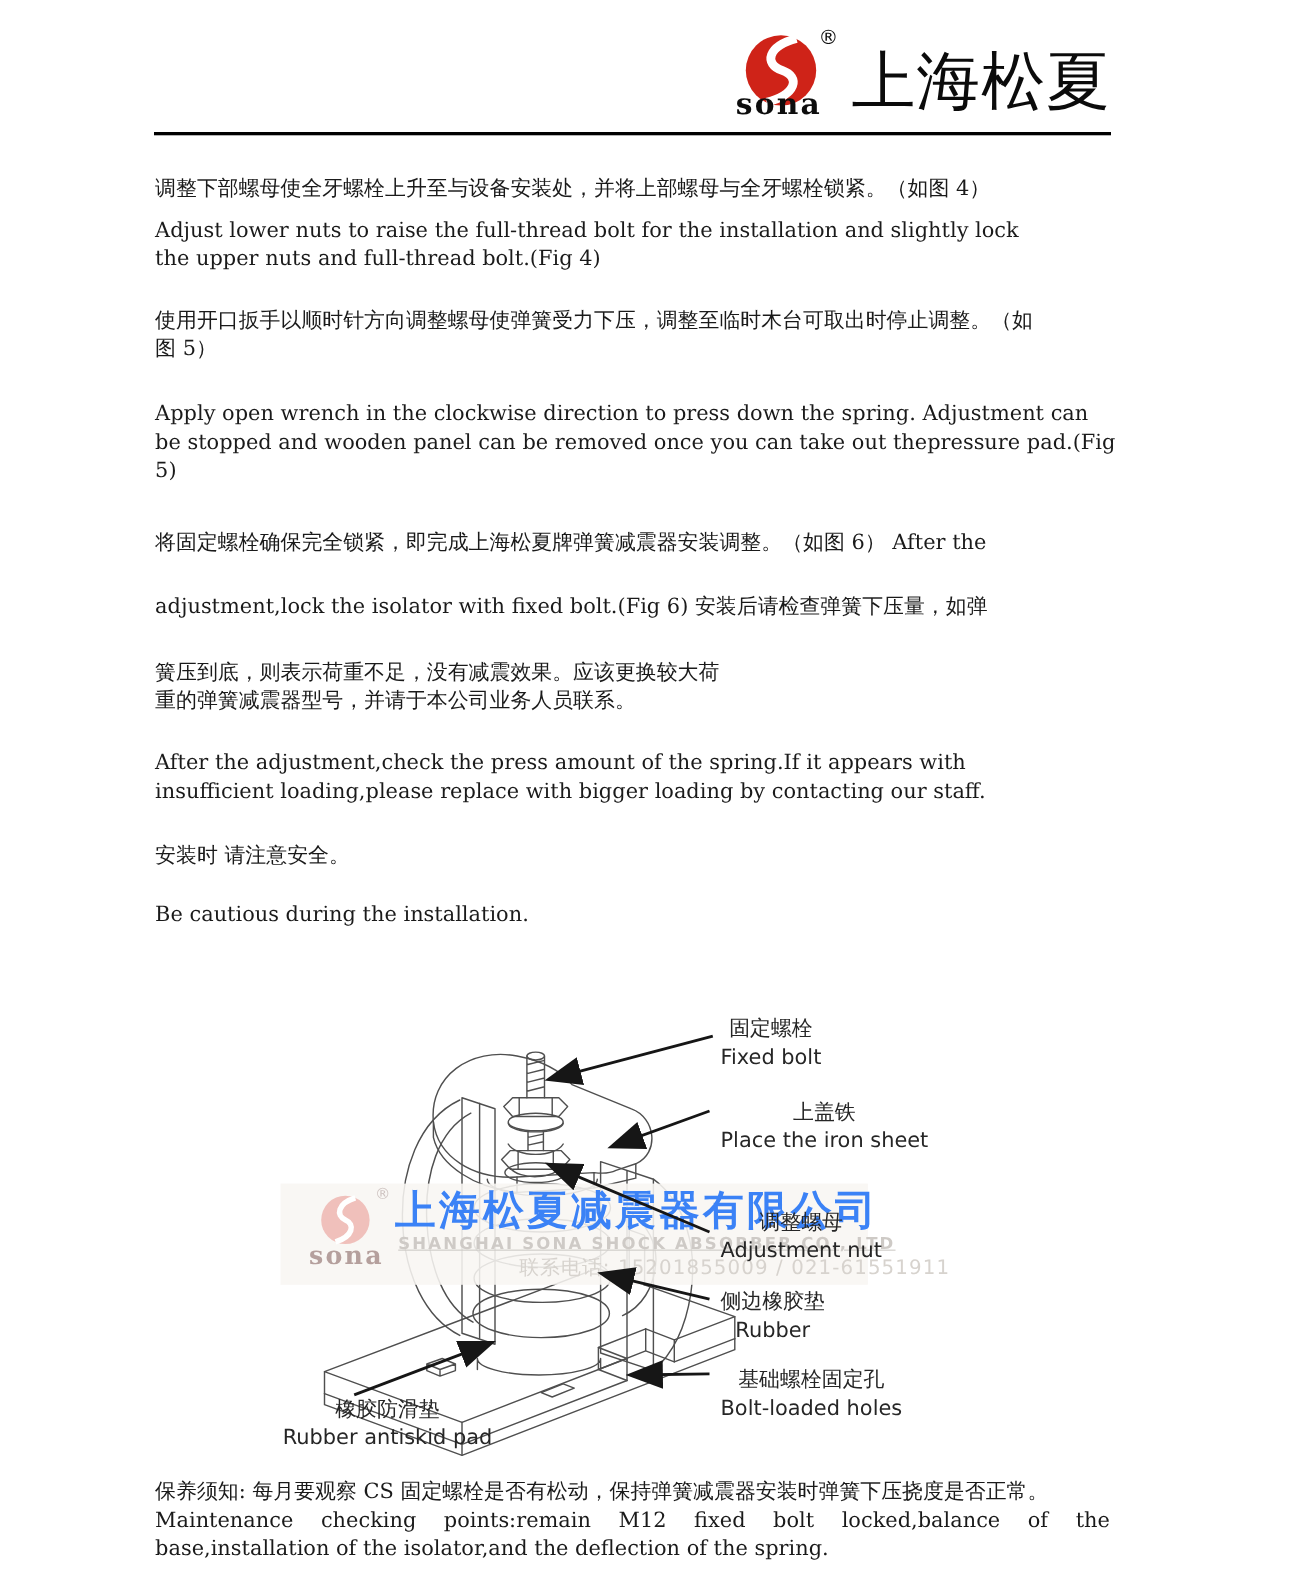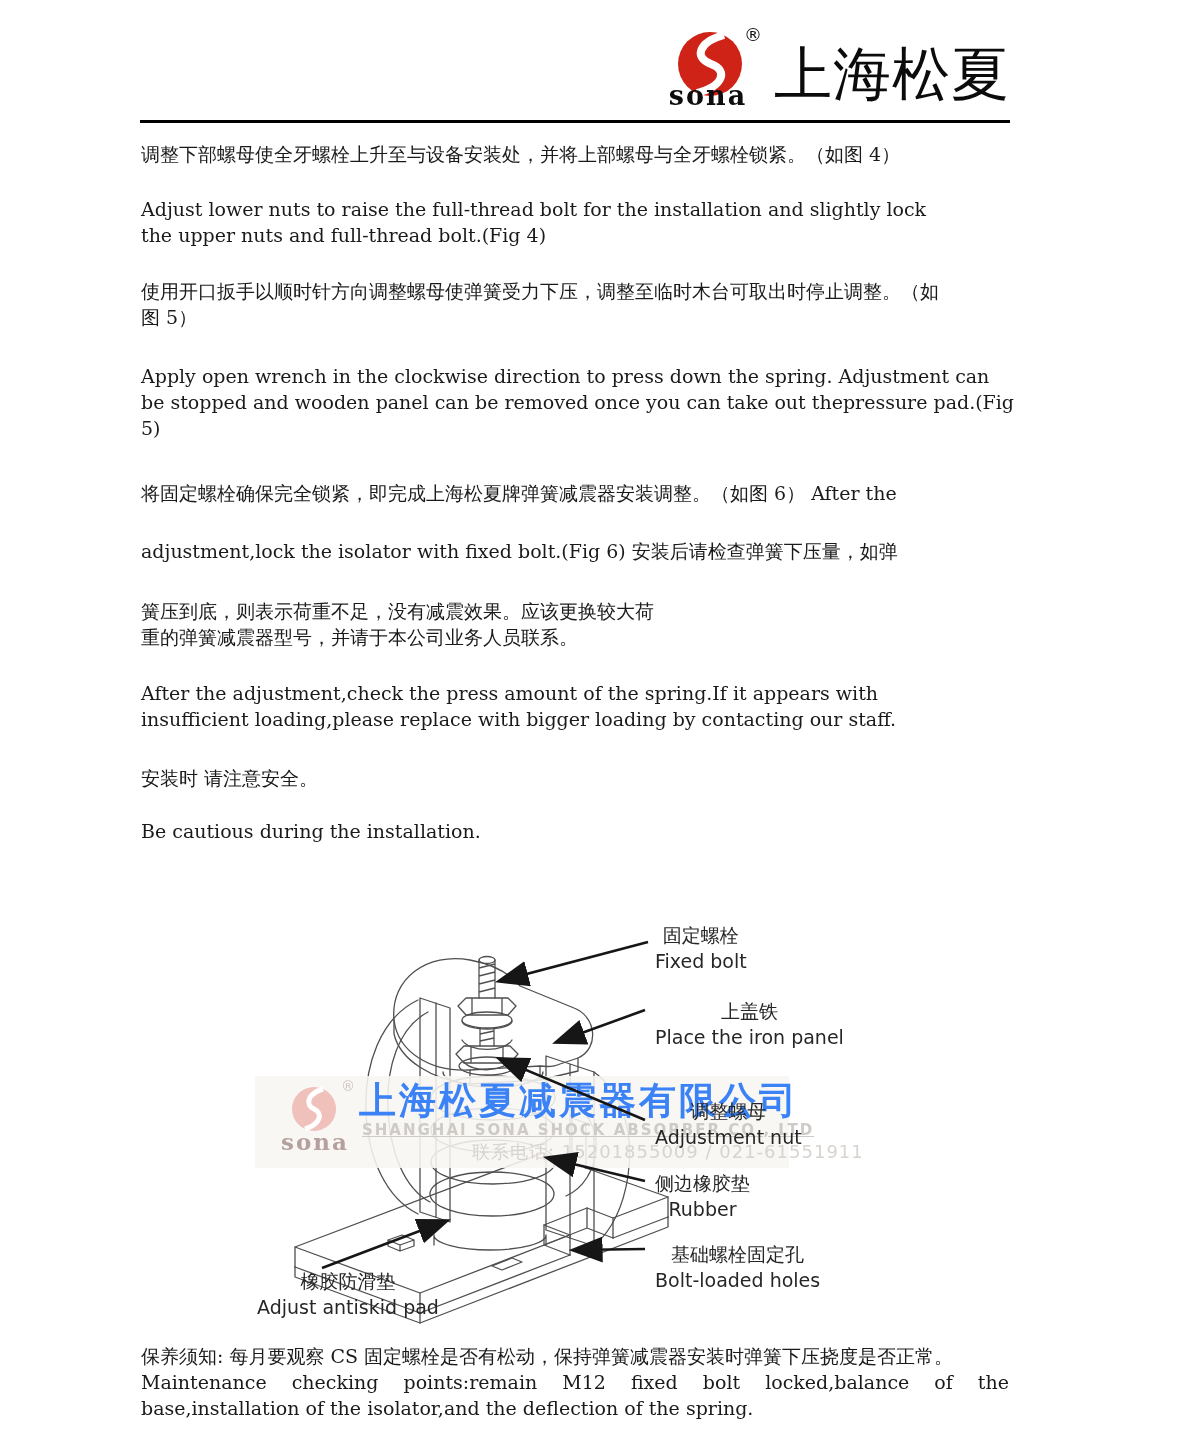--- a/index.html
+++ b/index.html
@@ -56,21 +56,21 @@
 
   <svg class="logo-icon" viewBox="0 0 96 96">
     <circle cx="46" cy="42" r="32" fill="#cf2318"></circle>
     <path d="M 60,13 C 34,20 30,36 47,42 C 64,48 60,64 33,71" stroke="#ffffff" stroke-width="8" fill="none"></path>
   </svg>
   <div class="logo-reg">®</div>
   <div class="logo-sona">sona</div>
   <div class="brand-cn">上海松夏</div>
   <div class="hr"></div>
 
-  <div class="tb" style="top:141px">
+  <div class="tb" style="top:158px">
     <div class="line">调整下部螺母使全牙螺栓上升至与设备安装处，并将上部螺母与全牙螺栓锁紧。（如图 4）</div>
   </div>
   <div class="tb" style="top:196px">
     <div class="line">Adjust lower nuts to raise the full-thread bolt for the installation and slightly lock</div>
     <div class="line">the upper nuts and full-thread bolt.(Fig 4)</div>
   </div>
   <div class="tb" style="top:278px">
     <div class="line">使用开口扳手以顺时针方向调整螺母使弹簧受力下压，调整至临时木台可取出时停止调整。（如</div>
     <div class="line">图 5）</div>
   </div>
@@ -172,37 +172,37 @@
       <line x1="322" y1="1268" x2="446" y2="1221" marker-end="url(#ah)"></line>
     </g>
   </svg>
 
   <div class="fl" style="left:655px;top:922px">
     <div>固定螺栓</div>
     <div class="en">Fixed bolt</div>
   </div>
   <div class="fl" style="left:655px;top:998px">
     <div>上盖铁</div>
-    <div class="en">Place the iron panel</div>
+    <div class="en">Place the iron sheet</div>
   </div>
   <div class="fl" style="left:655px;top:1098px">
     <div>调整螺母</div>
     <div class="en">Adjustment nut</div>
   </div>
   <div class="fl" style="left:655px;top:1170px">
     <div>侧边橡胶垫</div>
     <div class="en">Rubber</div>
   </div>
   <div class="fl" style="left:655px;top:1241px">
     <div>基础螺栓固定孔</div>
     <div class="en">Bolt-loaded holes</div>
   </div>
   <div class="fl" style="left:257px;top:1268px">
     <div>橡胶防滑垫</div>
-    <div class="en">Adjust antiskid pad</div>
+    <div class="en">Rubber antiskid pad</div>
   </div>
 
   <div class="tb" style="top:1343px">
     <div class="line">保养须知: 每月要观察 CS 固定螺栓是否有松动，保持弹簧减震器安装时弹簧下压挠度是否正常。</div>
     <div class="line just">Maintenance checking points:remain M12 fixed bolt locked,balance of the</div>
     <div class="line">base,installation of the isolator,and the deflection of the spring.</div>
   </div>
 
 </div>
 

